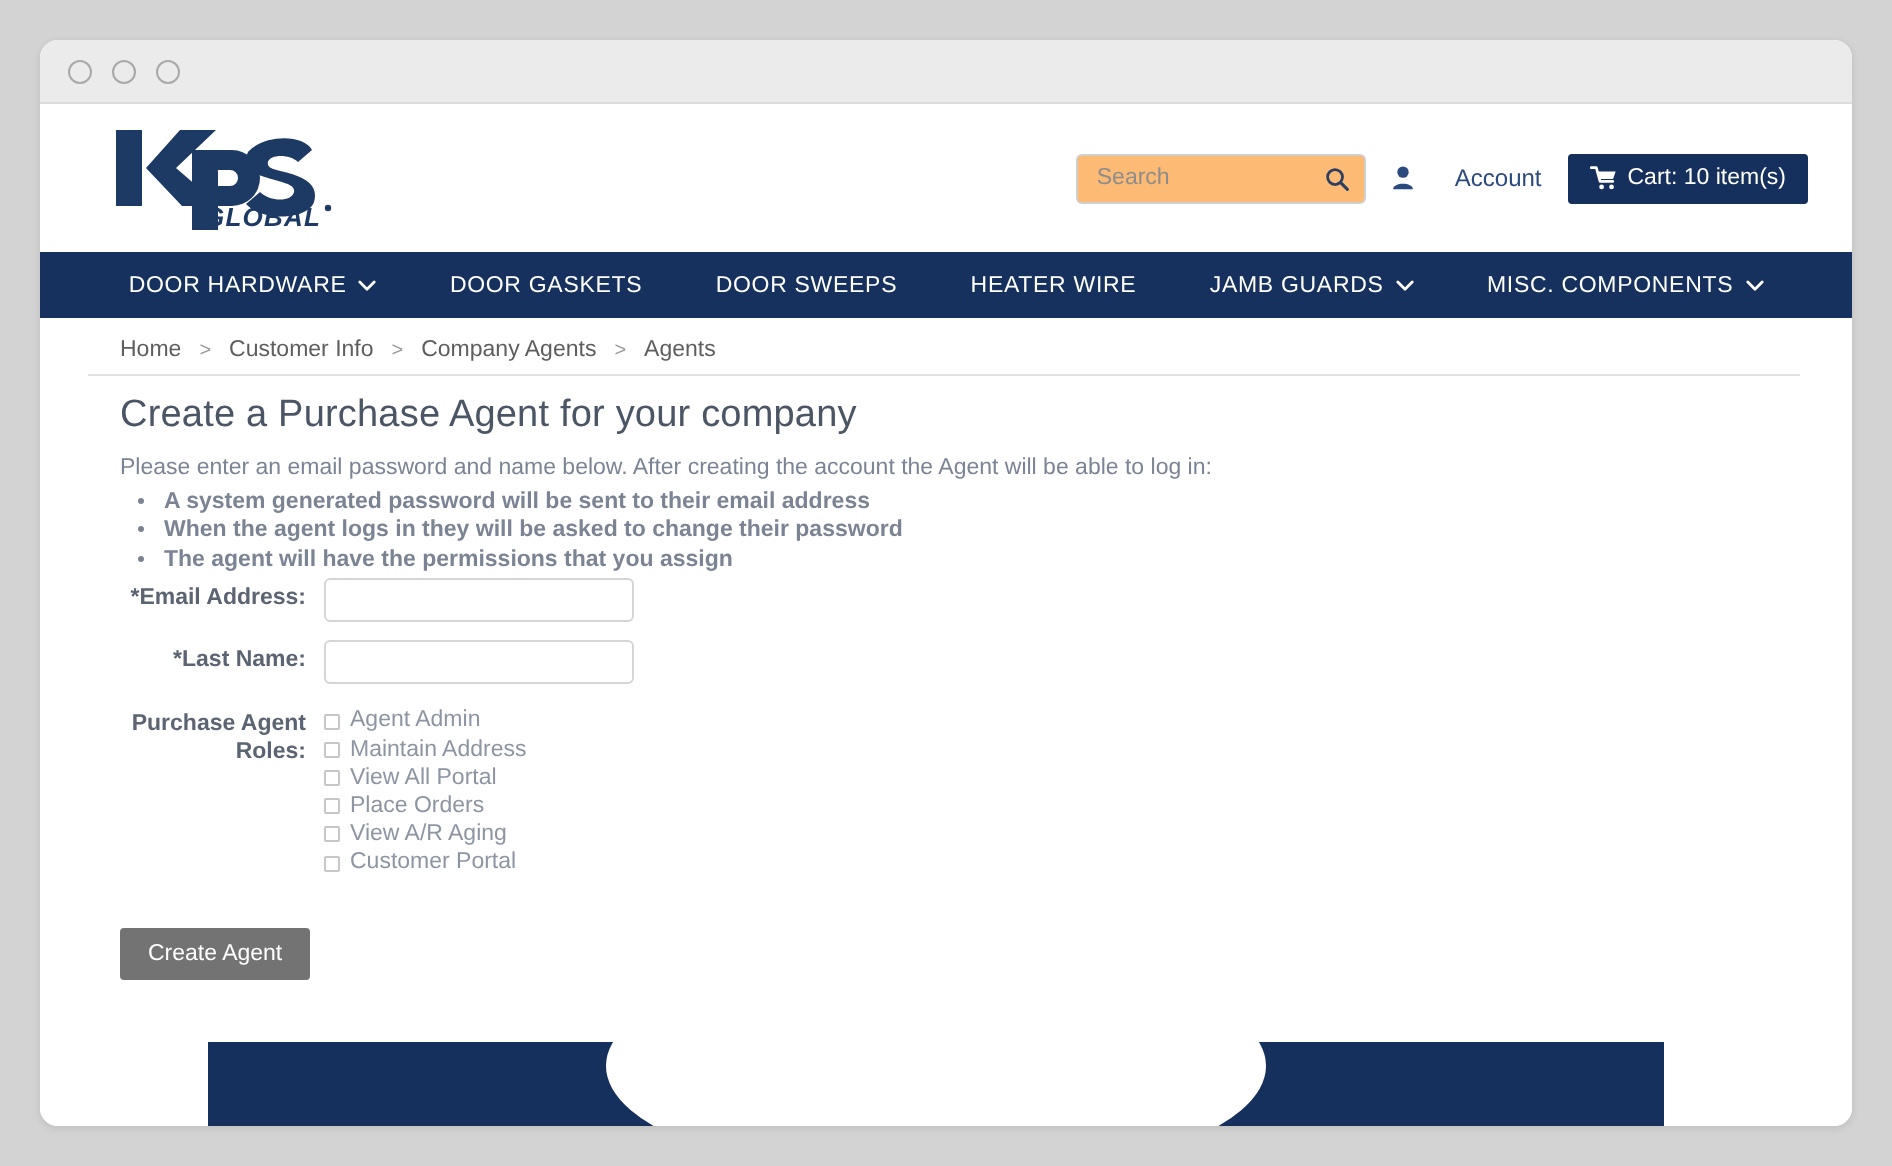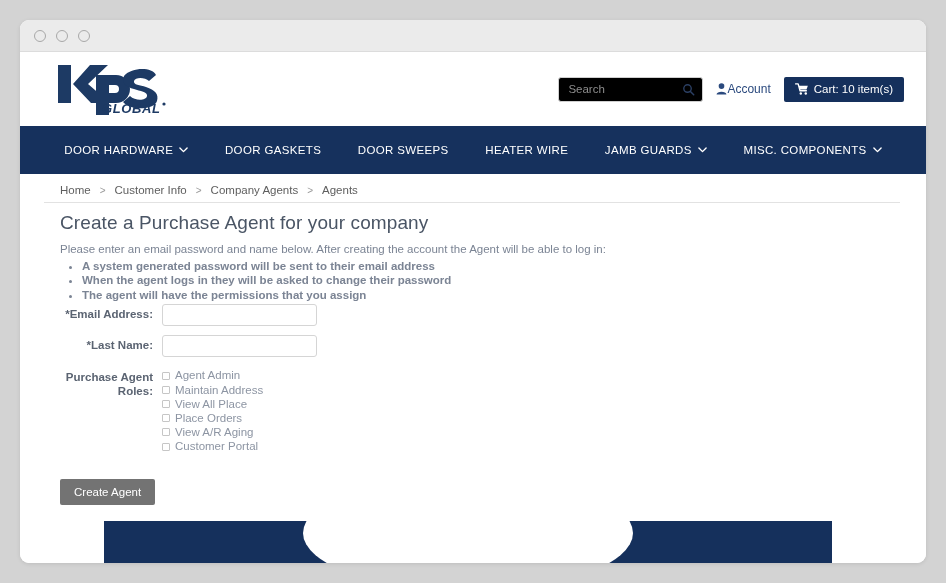--- a/index.html
+++ b/index.html
@@ -64,41 +64,41 @@
   .header-right {
     display: flex;
     align-items: center;
     gap: 13px;
   }
 
   .search-box {
     width: 145px; height: 25px;
     border: 1px solid #cfcfcf;
     border-radius: 3px;
-    background: #000000;
+    background: #fdba74;
     display: flex;
     align-items: center;
     padding: 0 7px;
   }
   .search-box input {
     border: none; outline: none;
     flex: 1;
     font-size: 11.5px;
     color: #6e6e6e;
     font-family: "Liberation Sans", sans-serif;
     background: transparent;
     min-width: 0;
   }
   .search-box input::placeholder { color: #8d8d8d; }
   .search-icon { width: 13px; height: 13px; flex: none; color: #2b3f63; }
 
   .account-link {
     display: flex;
     align-items: center;
-    gap: 0;
+    gap: 20px;
     color: #2b4a7e;
     font-size: 12px;
     text-decoration: none;
     white-space: nowrap;
   }
   .account-icon { width: 11px; height: 12px; flex: none; }
 
   .cart-button {
     display: flex;
     align-items: center;
@@ -111,21 +111,21 @@
     border: none;
     border-radius: 2px;
     white-space: nowrap;
     cursor: pointer;
     font-family: "Liberation Sans", sans-serif;
   }
   .cart-icon { width: 14px; height: 12px; flex: none; }
 
   
   .navbar {
-    height: 48px;
+    height: 33px;
     background: #16315d;
     display: flex;
     align-items: center;
     justify-content: space-around;
     padding: 16px 26px;
   }
   .nav-item {
     display: flex;
     align-items: center;
     gap: 6px;
@@ -390,21 +390,21 @@
             <label class="role-item">
               <span class="role-box"></span>
               <span class="role-label">Agent Admin</span>
             </label>
             <label class="role-item">
               <span class="role-box"></span>
               <span class="role-label">Maintain Address</span>
             </label>
             <label class="role-item">
               <span class="role-box"></span>
-              <span class="role-label">View All Place</span>
+              <span class="role-label">View All Portal</span>
             </label>
             <label class="role-item">
               <span class="role-box"></span>
               <span class="role-label">Place Orders</span>
             </label>
             <label class="role-item">
               <span class="role-box"></span>
               <span class="role-label">View A/R Aging</span>
             </label>
             <label class="role-item">

